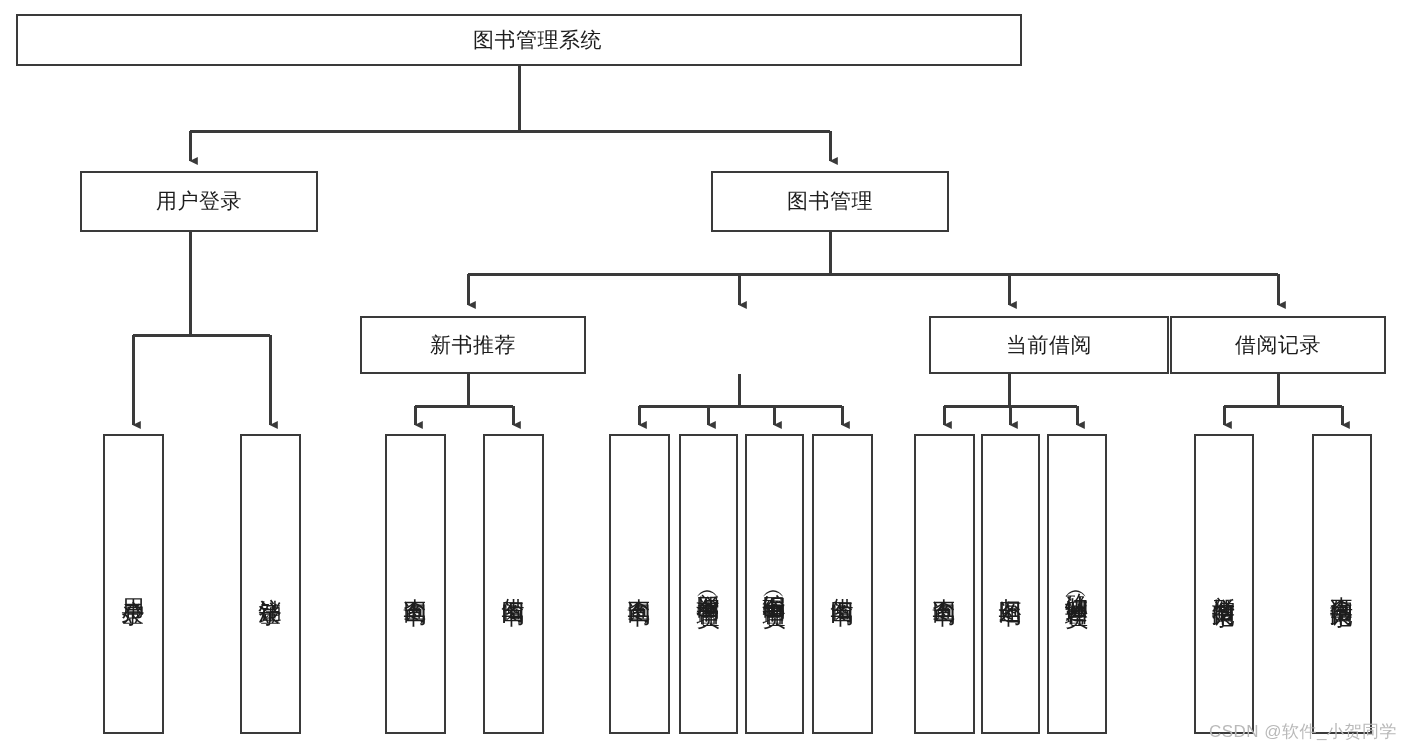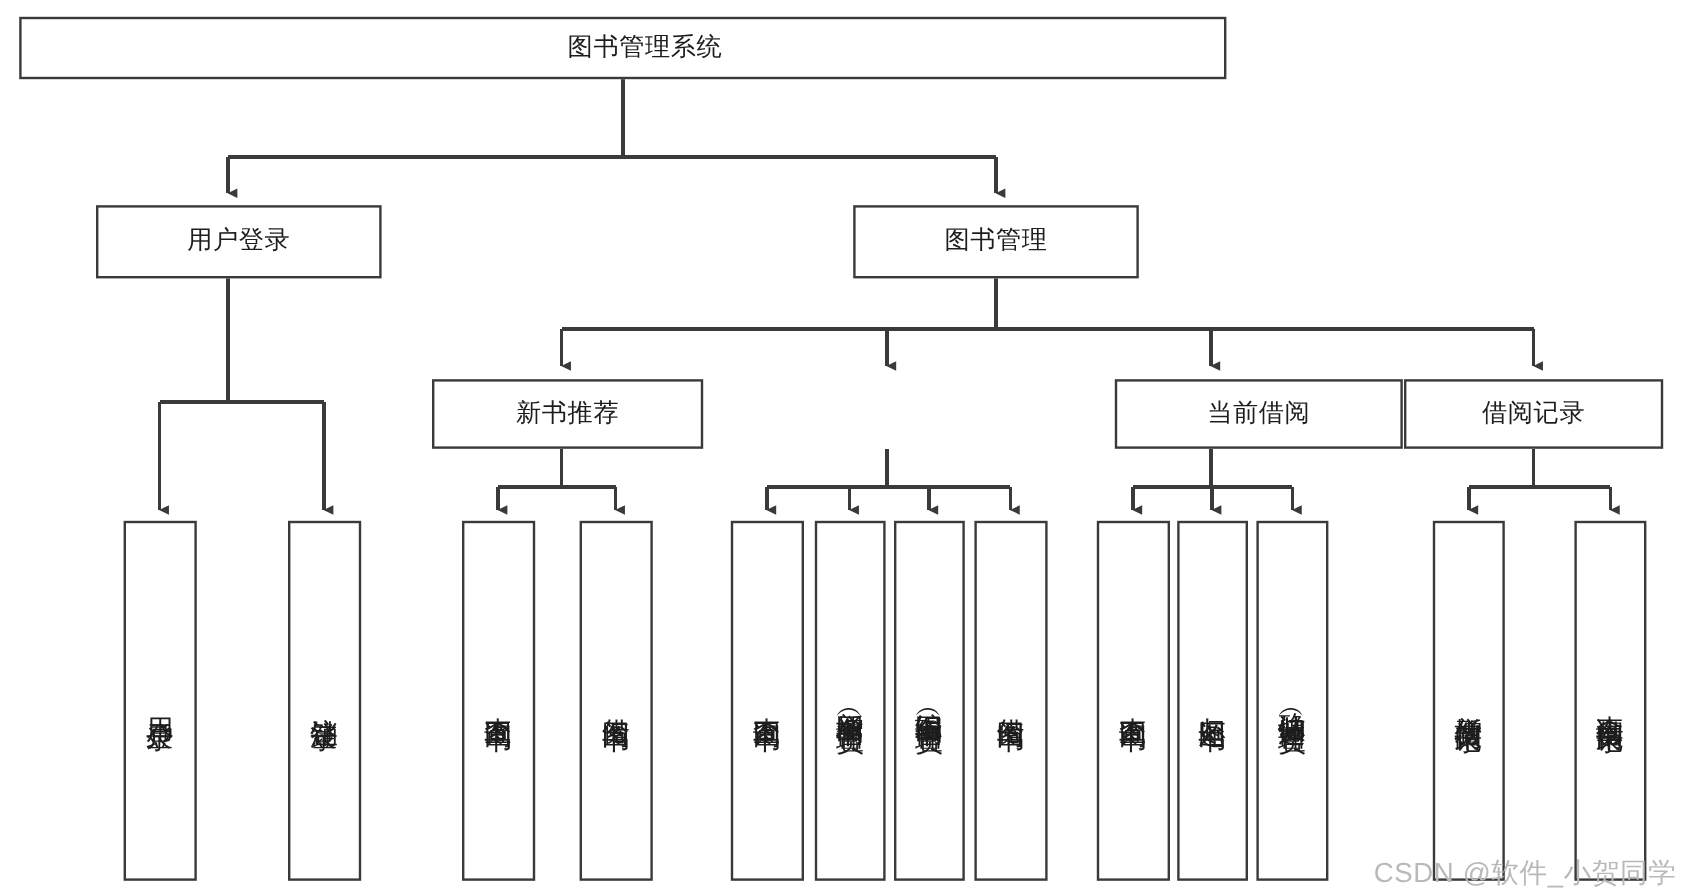--- a/index.html
+++ b/index.html
@@ -53,21 +53,21 @@
     writing-mode: vertical-rl;
     text-orientation: upright;
     font-size: 23px;
     letter-spacing: 2px;
     line-height: 1.05;
   }
   #watermark {
     position: absolute;
     right: 8px;
     bottom: 4px;
-    font-size: 23px;
+    font-size: 17px;
     color: #b9b9b9;
     letter-spacing: 0.5px;
     white-space: nowrap;
   }
 </style>
 </head>
 <body>
 
 <div id="diagram-root">
 

